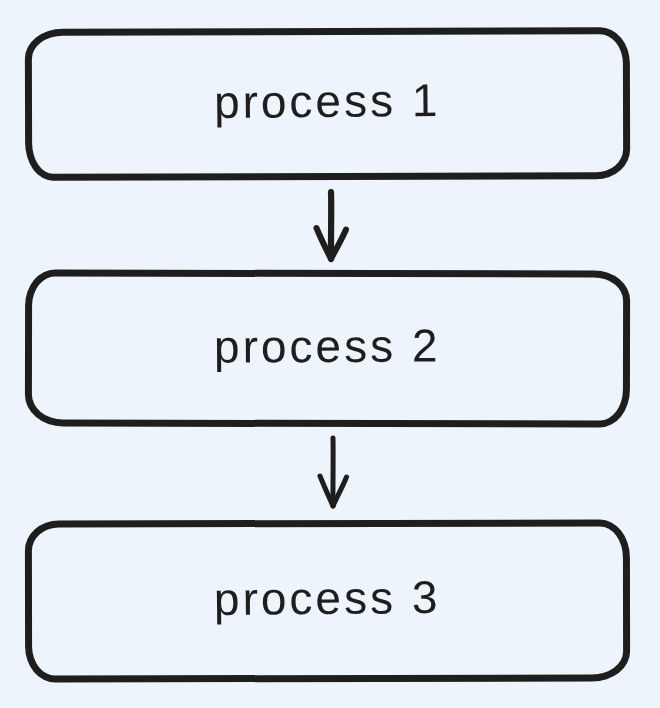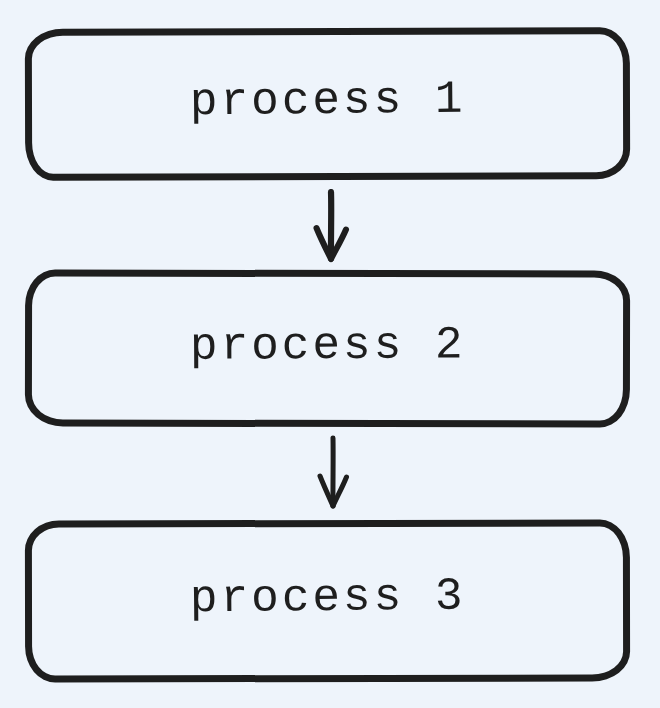--- a/index.html
+++ b/index.html
@@ -7,21 +7,21 @@
     padding: 0;
     width: 660px;
     height: 708px;
     background: #eef4fb;
     overflow: hidden;
   }
   .canvas {
     position: relative;
     width: 660px;
     height: 708px;
-    font-family: Liberation Mono, monospace;
+    font-family: Liberation Sans, sans-serif;
   }
   .node {
     position: absolute;
     left: 25px;
     width: 605px;
     box-sizing: border-box;
     border: 7px solid #1e1e1e;
     background: transparent;
     display: flex;
     align-items: center;

